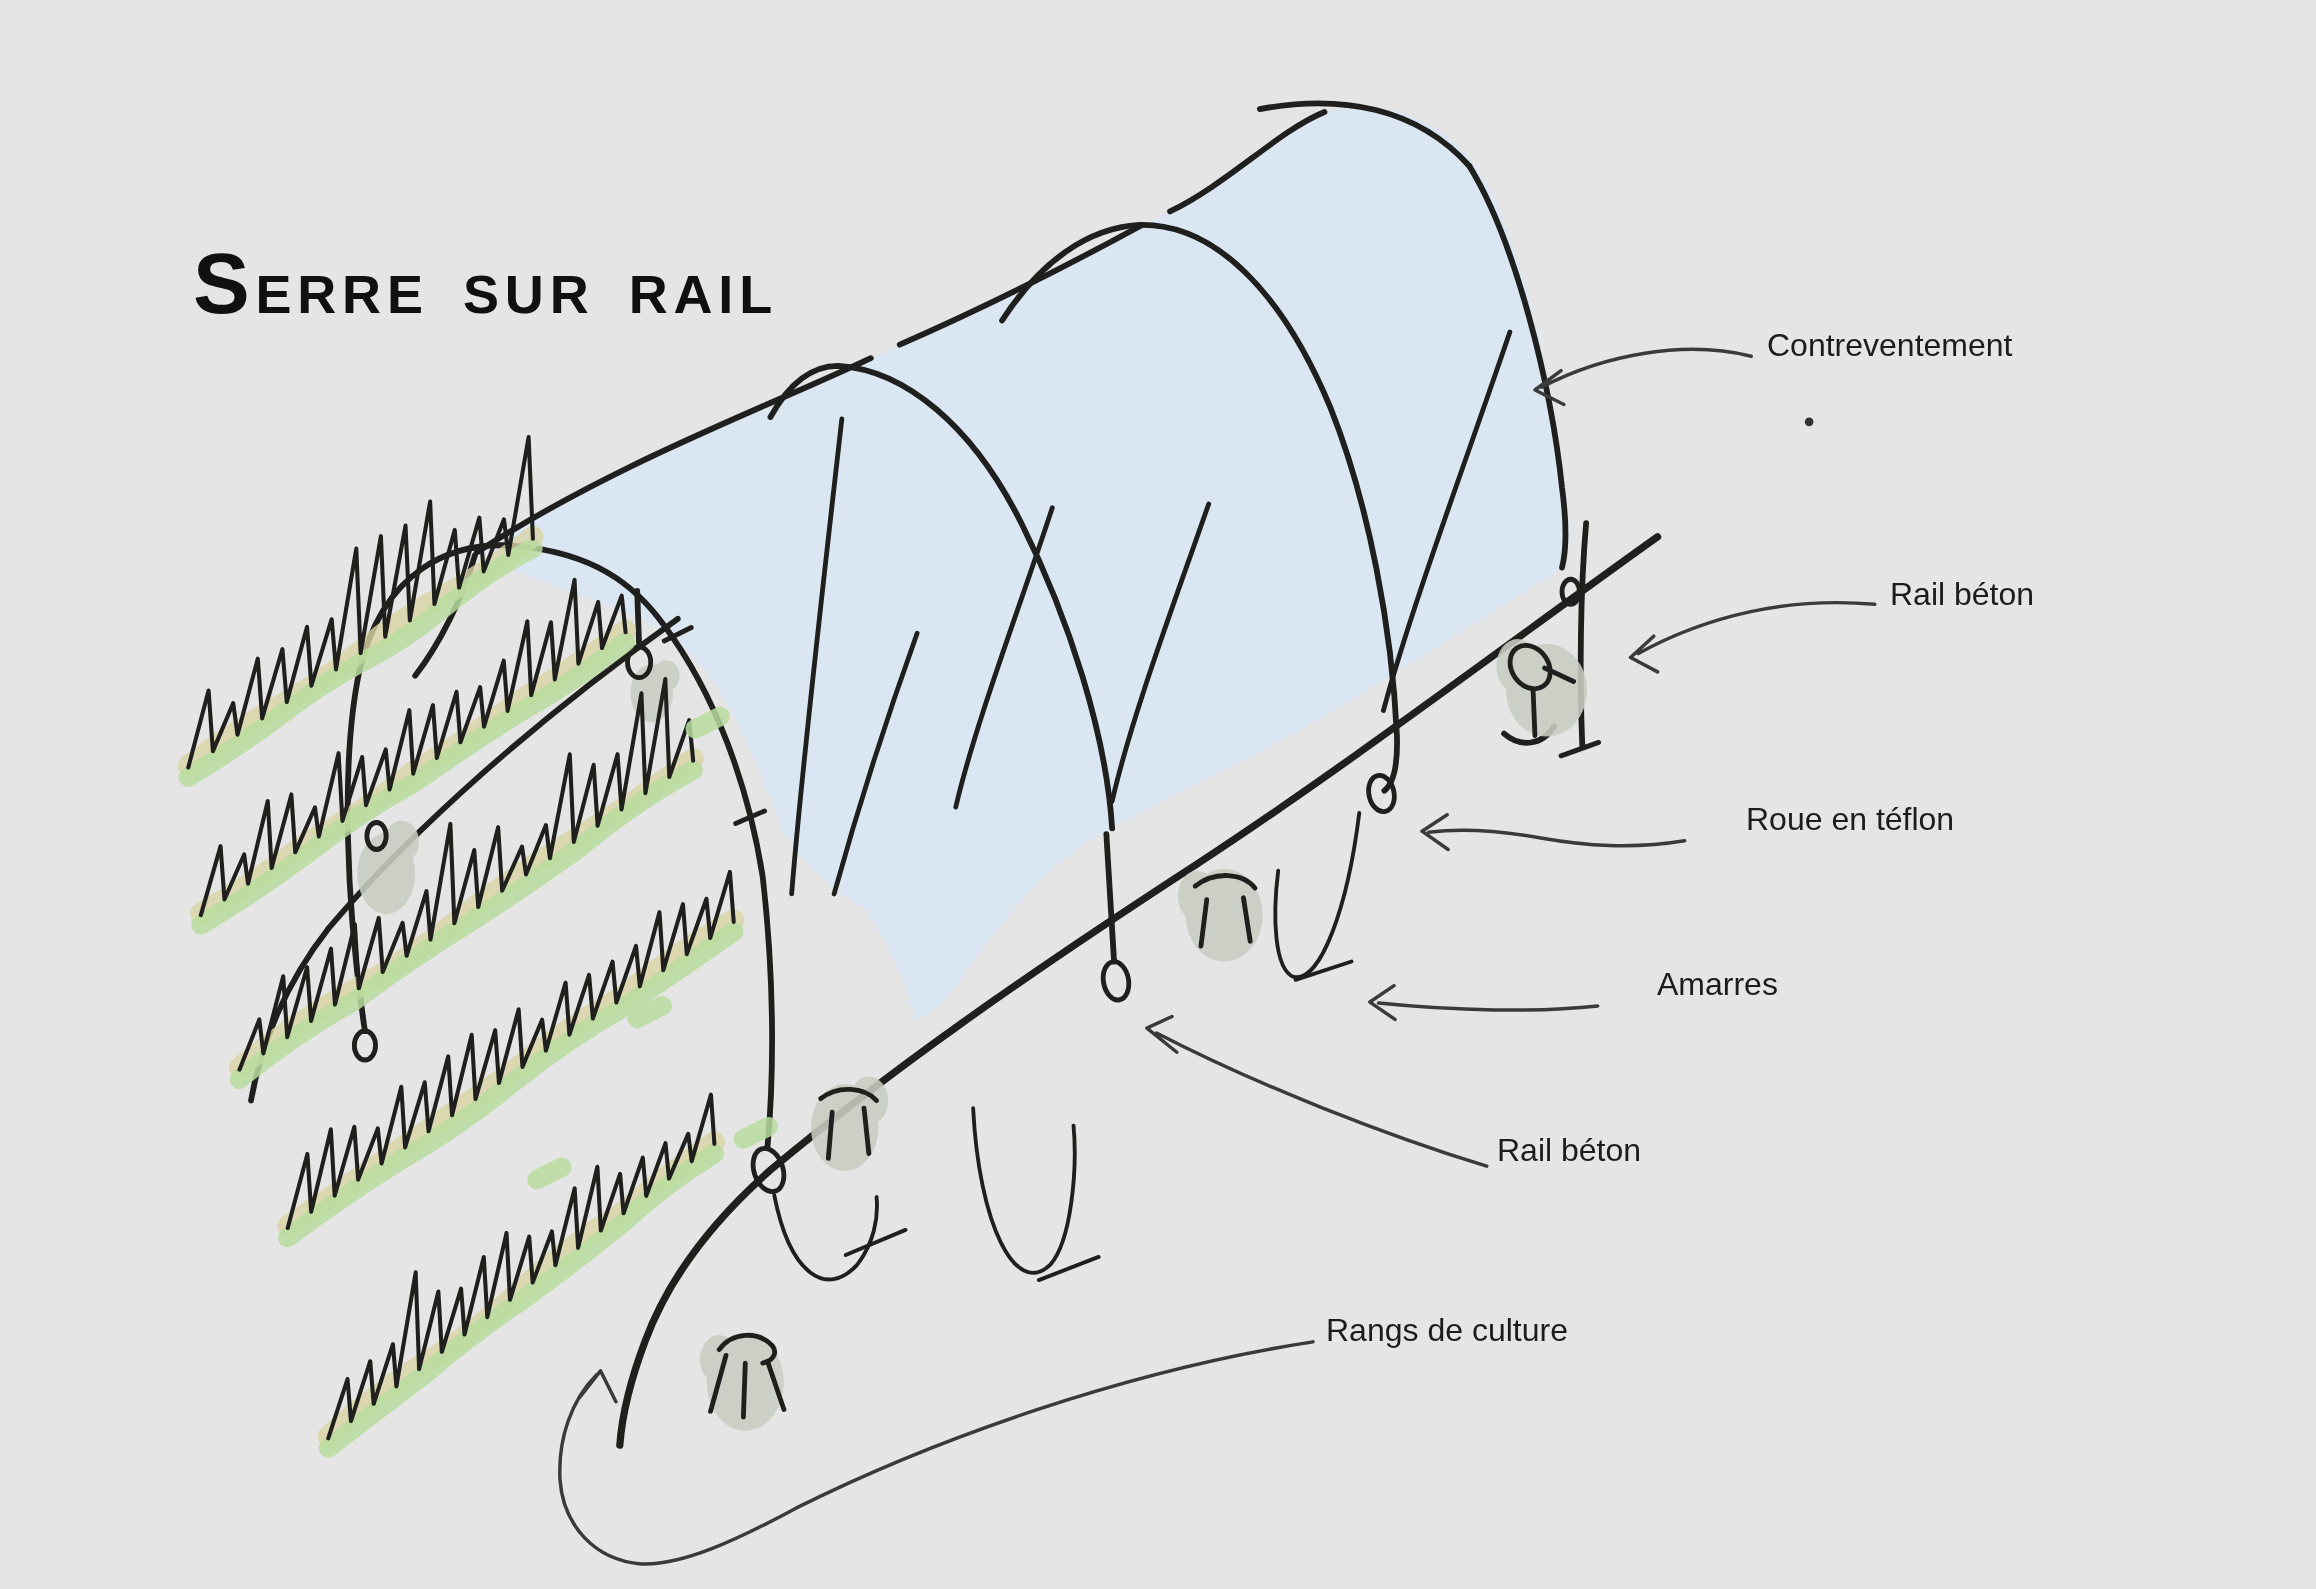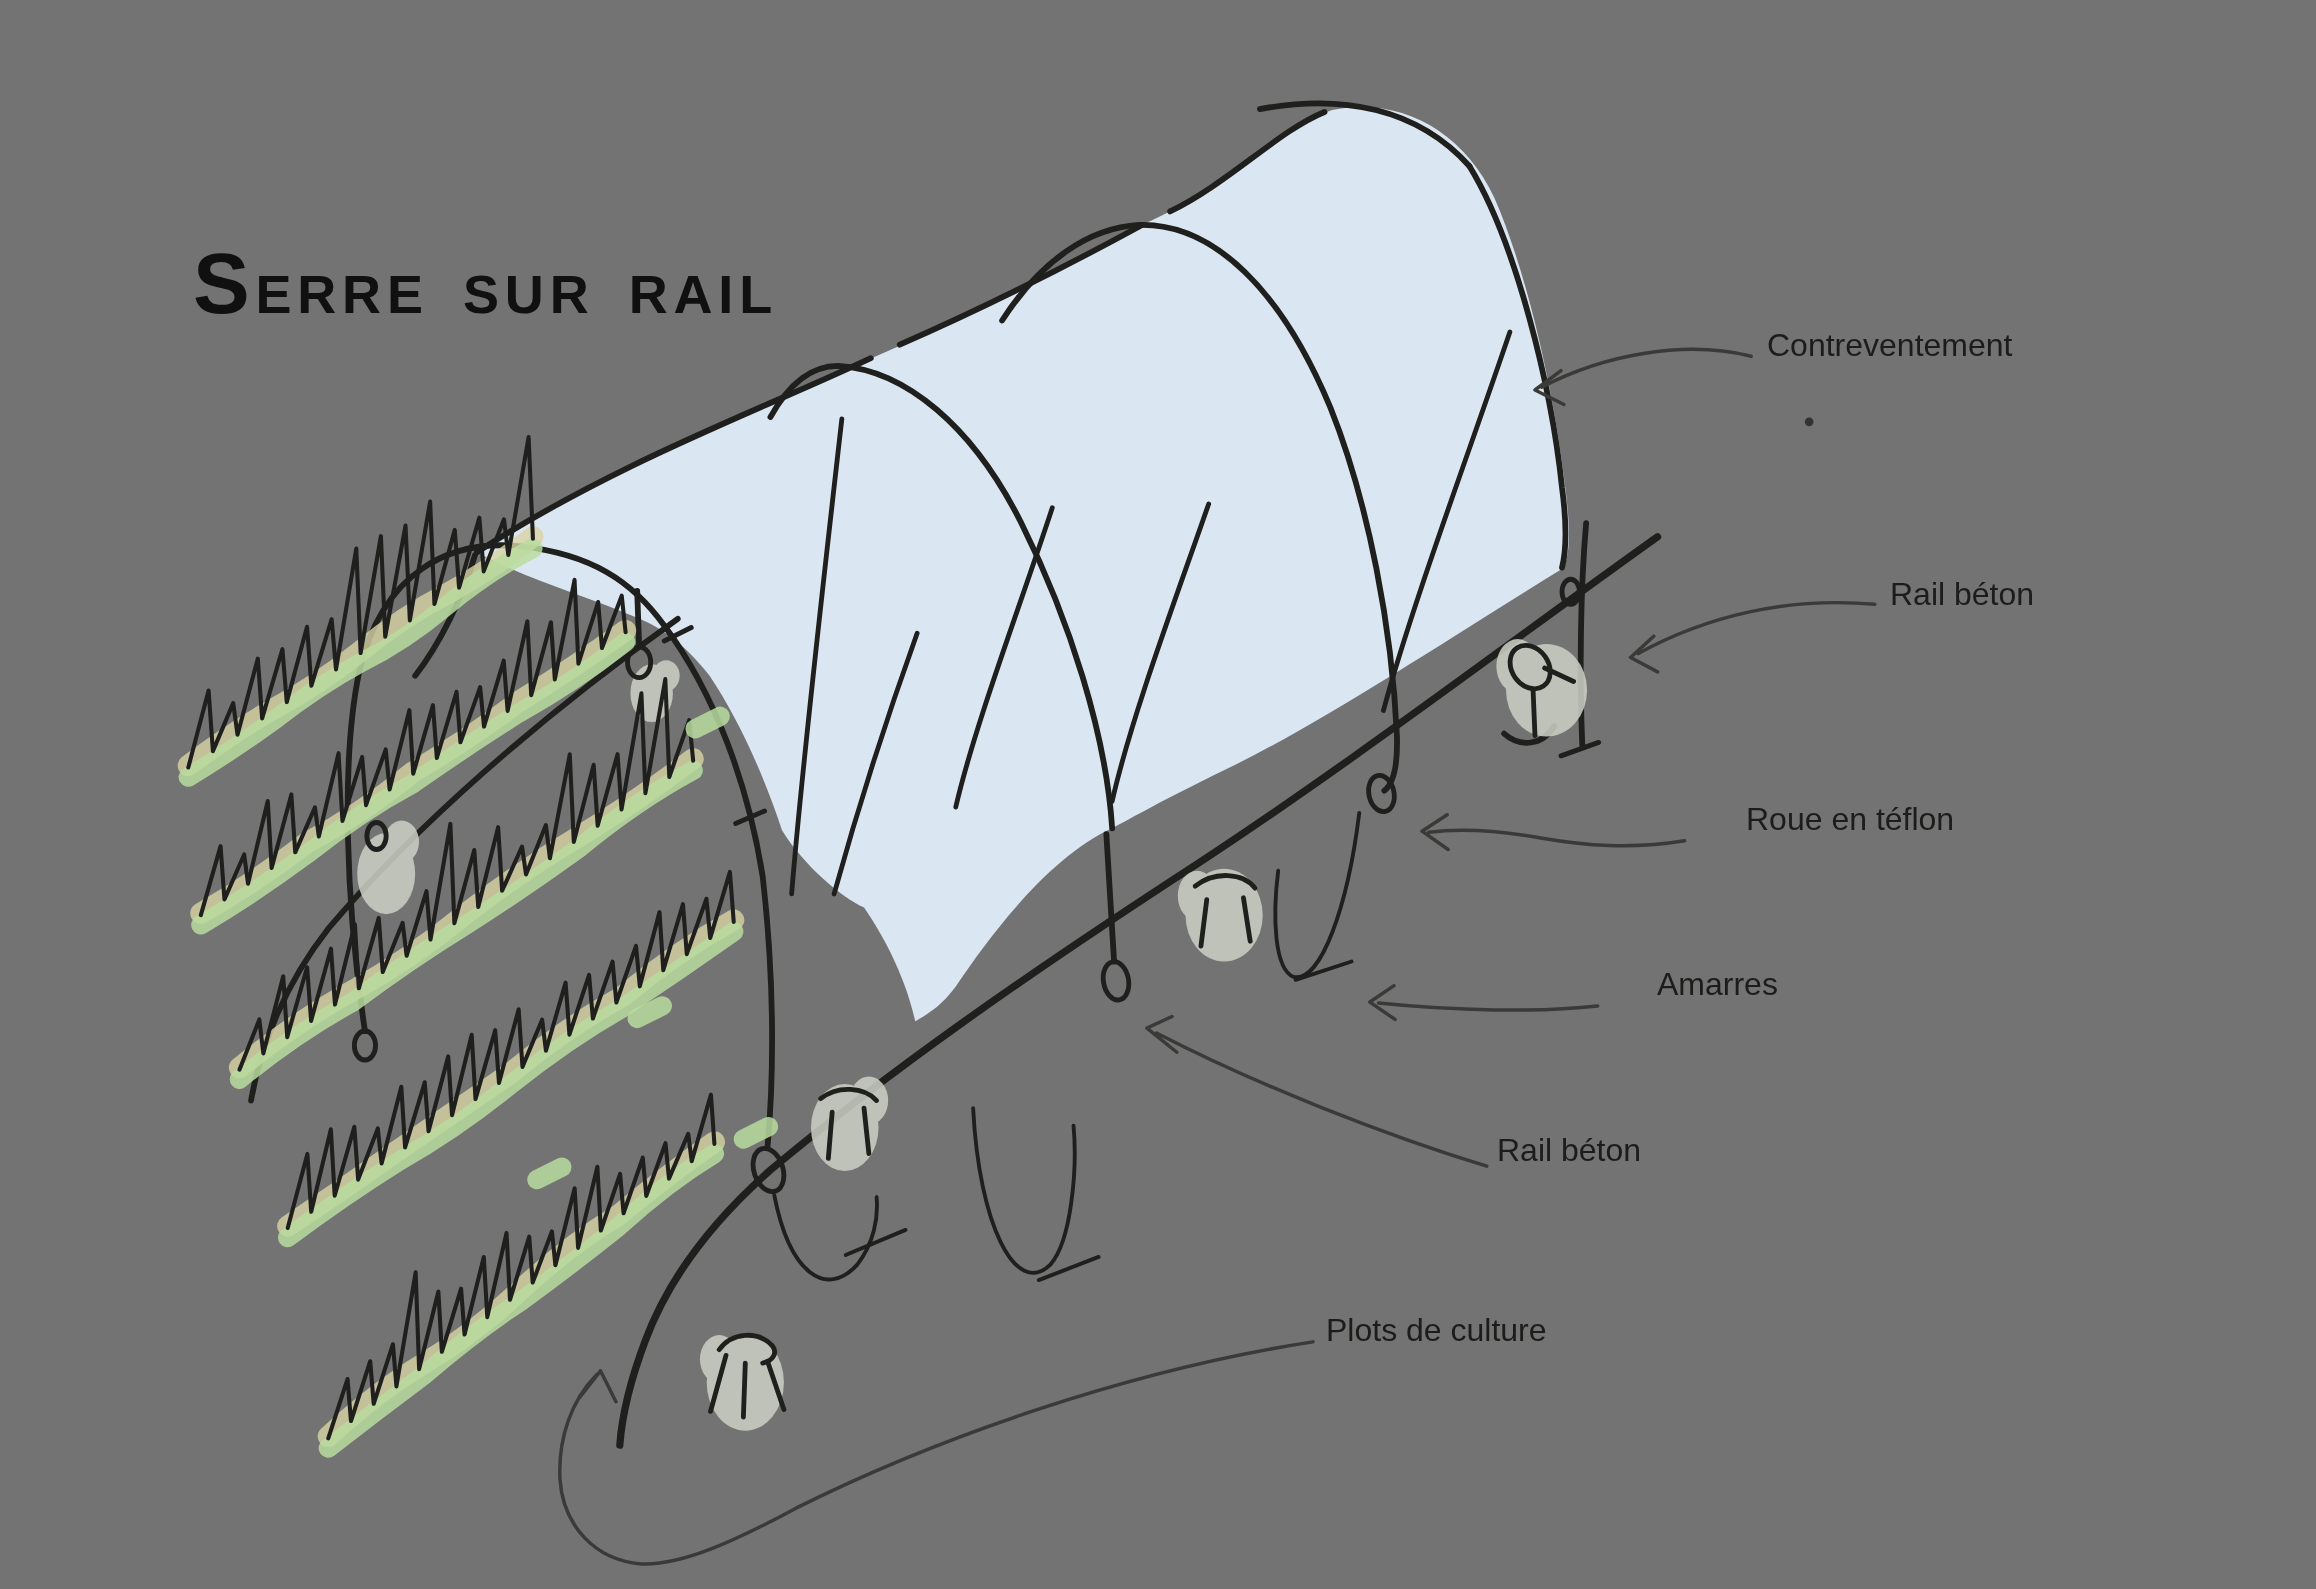--- a/index.html
+++ b/index.html
@@ -1,16 +1,16 @@
 <!DOCTYPE html>
 <html style="--tarp: #dbe6f3; --row_green: #b8dc9f; --row_tan: #d8d3a4; --block_gray: #c9cdc2; --ink: #1f1f1d; --annotation: #3a3a38;"><head>
 <meta charset="utf-8">
 <style>
   html,body{margin:0;padding:0;background:#fff;}
-  .stage{position:relative;width:2316px;height:1589px;background:#737373;overflow:hidden;
+  .stage{position:relative;width:2316px;height:1589px;background:#e5e5e5;overflow:hidden;
          font-family:"Liberation Sans",sans-serif;}
   .sketch{position:absolute;left:0;top:0;}
   .title{position:absolute;left:193px;top:241px;font-weight:700;font-size:54px;
          letter-spacing:5.8px;word-spacing:13.5px;text-transform:uppercase;color:#101010;line-height:1;}
   .title::first-letter{font-size:85px;}
   .label{position:absolute;font-size:32px;color:#1c1c1b;white-space:nowrap;line-height:1.15;}
   
   .tarp{fill:var(--tarp,#dbe6f3);}
   .ink{stroke:var(--ink,#1f1f1d);fill:none;stroke-linecap:round;stroke-linejoin:round;}
   .anno{stroke:var(--annotation,#3a3a38);fill:none;stroke-linecap:round;stroke-linejoin:round;stroke-width:3.6;}
@@ -171,15 +171,15 @@
       <circle cx="1874" cy="437" r="4.5" fill="#333"></circle>
     </g>
   </svg>
 
   <div class="title">Serre sur rail</div>
   <div class="label" style="left:1767px;top:327px">Contreventement</div>
   <div class="label" style="left:1890px;top:576px">Rail béton</div>
   <div class="label" style="left:1746px;top:801px">Roue en téflon</div>
   <div class="label" style="left:1657px;top:966px">Amarres</div>
   <div class="label" style="left:1497px;top:1132px">Rail béton</div>
-  <div class="label" style="left:1326px;top:1312px">Plots de culture</div>
+  <div class="label" style="left:1326px;top:1312px">Rangs de culture</div>
 </div>
 
 
 </body></html>

